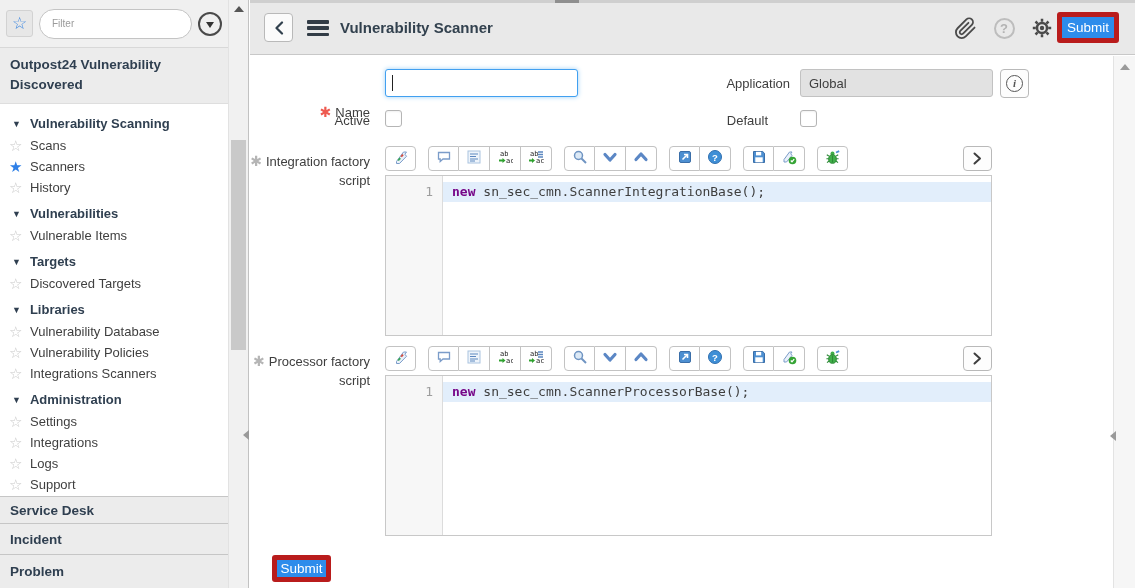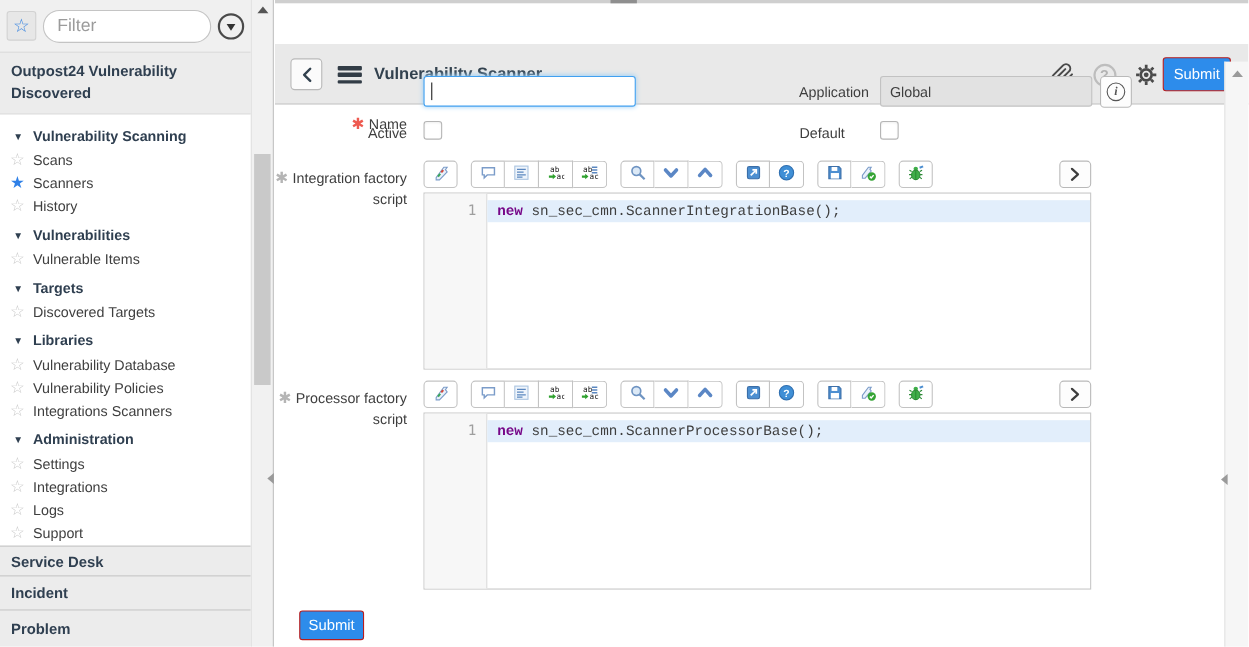--- a/index.html
+++ b/index.html
@@ -3,21 +3,21 @@
 <meta charset="utf-8">
 <style>
   * { box-sizing: border-box; margin: 0; padding: 0; }
   html,body { width:1135px; height:588px; overflow:hidden; }
   body { font-family:"Liberation Sans",sans-serif; background:#fff; position:relative; font-size:13px; color:#3e3e3e; }
 
   
   .sidebar { position:absolute; left:0; top:0; width:228px; height:588px; background:#fff; }
   .filter-bar { height:48px; background:#f0f0f0; border-bottom:1px solid #d8d8d8; display:flex; align-items:center; padding:0 6px; gap:6px; }
   .fav-toggle { width:27px; height:27px; background:#e7e7e7; border:1px solid #d2d2d2; border-radius:3px; color:#3f88e0; font-size:17px; line-height:25px; text-align:center; cursor:pointer; flex:0 0 auto; }
-  .filter-input { flex:1; height:30px; border:1px solid #c4c4c4; border-radius:15px; padding:0 12px; font-size:16px; color:#333; outline:none; min-width:0; background:#fff; }
+  .filter-input { flex:1; height:30px; border:1px solid #c4c4c4; border-radius:15px; padding:0 12px; font-size:10px; color:#333; outline:none; min-width:0; background:#fff; }
   .filter-input::placeholder { color:#9b9b9b; }
   .filter-menu { width:24px; height:24px; border:2px solid #4a4a4a; border-radius:50%; flex:0 0 auto; position:relative; cursor:pointer; background:#f0f0f0; }
   .filter-menu::after { content:""; position:absolute; left:50%; top:50%; transform:translate(-50%,-35%); border-left:4px solid transparent; border-right:4px solid transparent; border-top:6px solid #333; }
   .app-title { background:#ececec; border-bottom:1px solid #dedede; padding:7px 10px 8px 10px; font-weight:bold; color:#2f3f50; font-size:13.5px; line-height:20px; width:228px; }
   .nav-list { padding-top:4px; }
   .nav-header { display:flex; align-items:center; padding:5px 0 4px 12px; font-weight:bold; color:#2f3f50; font-size:13px; margin-top:3px; cursor:pointer; }
   .nav-header .tri { font-size:9px; margin-right:9px; color:#2f3f50; }
   .nav-item { display:flex; align-items:center; height:21px; padding-left:9px; color:#3f3f3f; font-size:13px; cursor:pointer; }
   .nav-item .star { width:21px; font-size:15px; color:#c9c9c9; line-height:18px; }
   .nav-item .star.fav { color:#2f80e7; }
@@ -27,28 +27,28 @@
   
   .mid-scroll { position:absolute; left:228px; top:0; width:21px; height:588px; background:#f1f1f1; border-left:1px solid #e2e2e2; border-right:1px solid #c2c2c2; }
   .scroll-up { position:absolute; top:6px; left:50%; transform:translateX(-50%); width:0; height:0; border-left:5px solid transparent; border-right:5px solid transparent; border-bottom:6px solid #555; cursor:pointer; }
   .mid-thumb { position:absolute; left:2px; top:140px; width:15px; height:210px; background:#c9c9c9; cursor:pointer; }
   .collapse-arrow { position:absolute; width:0; height:0; border-top:5px solid transparent; border-bottom:5px solid transparent; border-right:6px solid #9a9a9a; cursor:pointer; }
 
   
   .main { position:absolute; left:250px; top:0; width:885px; height:588px; background:#fff; }
   .top-hscroll { position:absolute; top:0; left:0; width:100%; height:3px; background:#cfcfcf; }
   .top-hscroll .hthumb { position:absolute; top:0; left:305px; width:24px; height:3px; background:#8f8f8f; }
-  .main-header { position:absolute; top:0; left:0; width:100%; height:55px; background:#e9e9e9; border-bottom:1px solid #c8c8c8;margin-top:40px; }
+  .main-header { position:absolute; top:0; left:0; width:100%; height:55px; background:#e9e9e9; border-bottom:1px solid #c8c8c8; }
   .back-btn { position:absolute; left:14px; top:13px; width:29px; height:29px; background:#fbfbfb; border:1px solid #b9b9b9; border-radius:4px; cursor:pointer; display:flex; align-items:center; justify-content:center; }
   .hamburger { position:absolute; left:57px; top:20px; width:22px; height:16px; display:flex; flex-direction:column; justify-content:space-between; cursor:pointer; }
   .hamburger span { display:block; height:3.5px; background:#323c46; border-radius:1px; }
   .form-title { position:absolute; left:90px; top:0; height:55px; display:flex; align-items:center; font-weight:bold; font-size:15px; color:#32414e; }
   .hdr-icon { position:absolute; top:16px; width:24px; height:24px; cursor:pointer; display:flex; align-items:center; justify-content:center; }
   .help-circle { width:21px; height:21px; border:2px solid #bdbdbd; border-radius:50%; color:#b3b3b3; font-size:13px; font-weight:bold; text-align:center; line-height:17px; }
-  .submit-btn { position:absolute; background:#2d8ceb; border:1px solid #b91c1c; border-radius:3px; color:#fff; font-size:13.5px; text-align:center; cursor:pointer; font-family:inherit; }
+  .submit-btn { position:absolute; background:#2d8ceb; border:5px solid #b91c1c; border-radius:3px; color:#fff; font-size:13.5px; text-align:center; cursor:pointer; font-family:inherit; }
   #hdr-submit { left:807px; top:12px; width:62px; height:31px; }
   #bottom-submit { left:22px; top:555px; width:59px; height:27px; }
 
   
   .flabel { position:absolute; text-align:right; font-size:13px; color:#3e3e3e; }
   .req-star { color:#ee5a50; font-size:14px; margin-right:4px; }
   .opt-star { color:#b5b5b5; font-size:14px; margin-right:4px; }
   .name-input { position:absolute; left:135px; top:69px; width:193px; height:28px; border:1px solid #41a0f0; border-radius:3px; box-shadow:0 0 5px #9fd0f5; outline:none; padding:0 6px; font-size:13px; font-family:inherit; }
   .text-caret { position:absolute; left:142px; top:75px; width:1px; height:16px; background:#222; }
   .ro-input { position:absolute; left:550px; top:69px; width:193px; height:28px; background:#e2e2e2; border:1px solid #c2c2c2; border-radius:3px; padding:6px 8px; color:#3e3e3e; font-size:13px; }
@@ -59,21 +59,21 @@
   
   .editor-toolbar { position:absolute; left:135px; display:flex; gap:12px; height:25px; }
   .tb-group { display:flex; }
   .tb-btn { width:31px; height:25px; background:#fff; border:1px solid #c3c3c3; border-left-width:0; display:flex; align-items:center; justify-content:center; cursor:pointer; }
   .tb-btn:first-child { border-left-width:1px; border-radius:4px 0 0 4px; }
   .tb-btn:last-child { border-radius:0 4px 4px 0; }
   .tb-btn:only-child { border-radius:4px; }
   .expand-btn { position:absolute; left:713px; width:29px; height:25px; background:#fdfdfd; border:1px solid #b9b9b9; border-radius:4px; cursor:pointer; display:flex; align-items:center; justify-content:center; }
   .code-editor { position:absolute; left:135px; width:607px; height:161px; border:1px solid #c8c8c8; background:#fff; display:flex; font-family:"DejaVu Sans Mono","Liberation Mono",monospace; font-size:13px; }
   .gutter { width:57px; background:#f7f7f7; border-right:1px solid #dcdcdc; color:#9e9e9e; text-align:right; padding:6px 9px 0 0; line-height:20px; }
-  .code-area { flex:1; padding-top:6px; position:relative;font-family:Liberation Mono, monospace; }
+  .code-area { flex:1; padding-top:6px; position:relative; }
   .code-line { height:20px; line-height:20px; padding-left:9px; white-space:pre; }
   .code-line.active { background:#e2eefb; }
   .kw { color:#770788; font-weight:bold; }
 
   
   .right-scroll { position:absolute; right:0; top:56px; width:22px; height:532px; background:#f6f6f6; border-left:1px solid #e3e3e3; }
   .right-scroll .scroll-up { border-bottom-color:#9a9a9a; top:8px; }
 </style>
 </head>
 <body>

